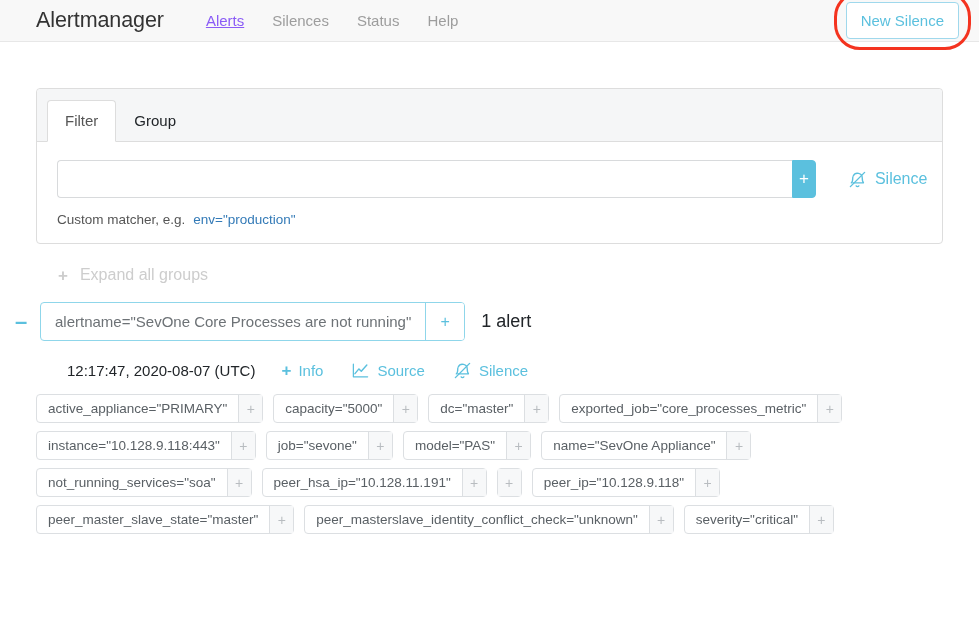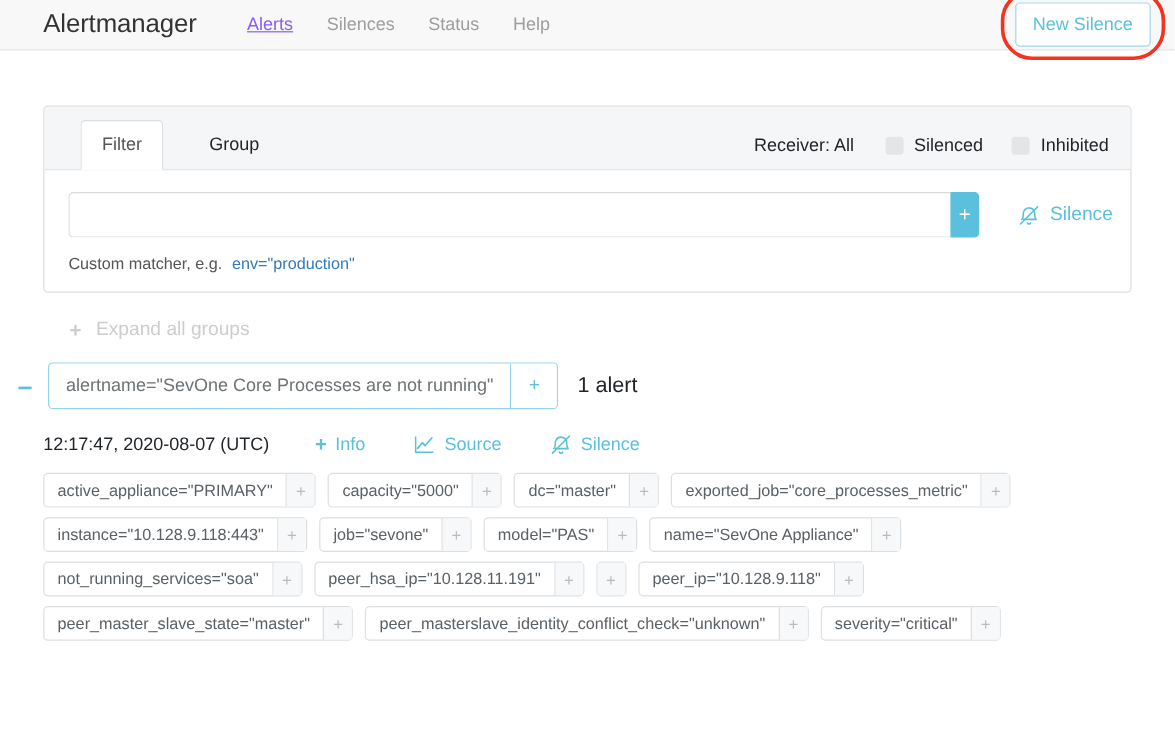--- a/index.html
+++ b/index.html
@@ -91,21 +91,20 @@
   .tabs { display: flex; align-items: flex-end; }
   .tab {
     font-size: 15px;
     padding: 9px 17px;
     cursor: pointer;
     color: #337ab7;
     border: 1px solid transparent;
     border-radius: 4px 4px 0 0;
     margin-bottom: -1px;
     line-height: 1.45;
-    margin-left: 20px;
   }
   .tab.active {
     background: #ffffff;
     border-color: #dddddd #dddddd #ffffff;
     color: #555555;
   }
   .tab.inactive { color: #212529; }
   .header-right {
     margin-left: auto;
     display: flex;
@@ -249,21 +248,22 @@
     margin-left: 16px;
     font-size: 18px;
     color: #212529;
   }
 
   
   .alert-item { margin-top: 20px; }
   .alert-meta {
     display: flex;
     align-items: center;
-    gap: 14px;
+    gap: 2px;
+    margin-left: 31px;
   }
   .alert-time {
     font-size: 15px;
     color: #212529;
     margin-right: 24px;
   }
   .meta-link {
     display: flex;
     align-items: center;
     gap: 7px;
@@ -327,31 +327,20 @@
 </div>
 
 <div class="container">
 
   <div class="filter-card">
     <div class="card-header">
       <div class="tabs">
         <div class="tab active">Filter</div>
         <div class="tab inactive">Group</div>
       </div>
-      <div class="header-right">
-        <span class="receiver-label">Receiver: All</span>
-        <label class="check-item">
-          <span class="check-box"></span>
-          <span class="check-text">Silenced</span>
-        </label>
-        <label class="check-item">
-          <span class="check-box"></span>
-          <span class="check-text">Inhibited</span>
-        </label>
-      </div>
     </div>
 
     <div class="card-body">
       <div class="input-row">
         <input class="matcher-input" type="text" placeholder="" style="">
         <button class="btn-plus">+</button>
         <a class="silence-link">
           <span>
             <svg class="icn" width="19" height="19" viewBox="0 0 24 24" fill="none" stroke="#5bc0de" stroke-width="1.7" stroke-linecap="round">
               <path d="M6.6 7.6a6 6 0 0 1 11.4 2.6c0 5 2 6 2 6H6.1"></path>

